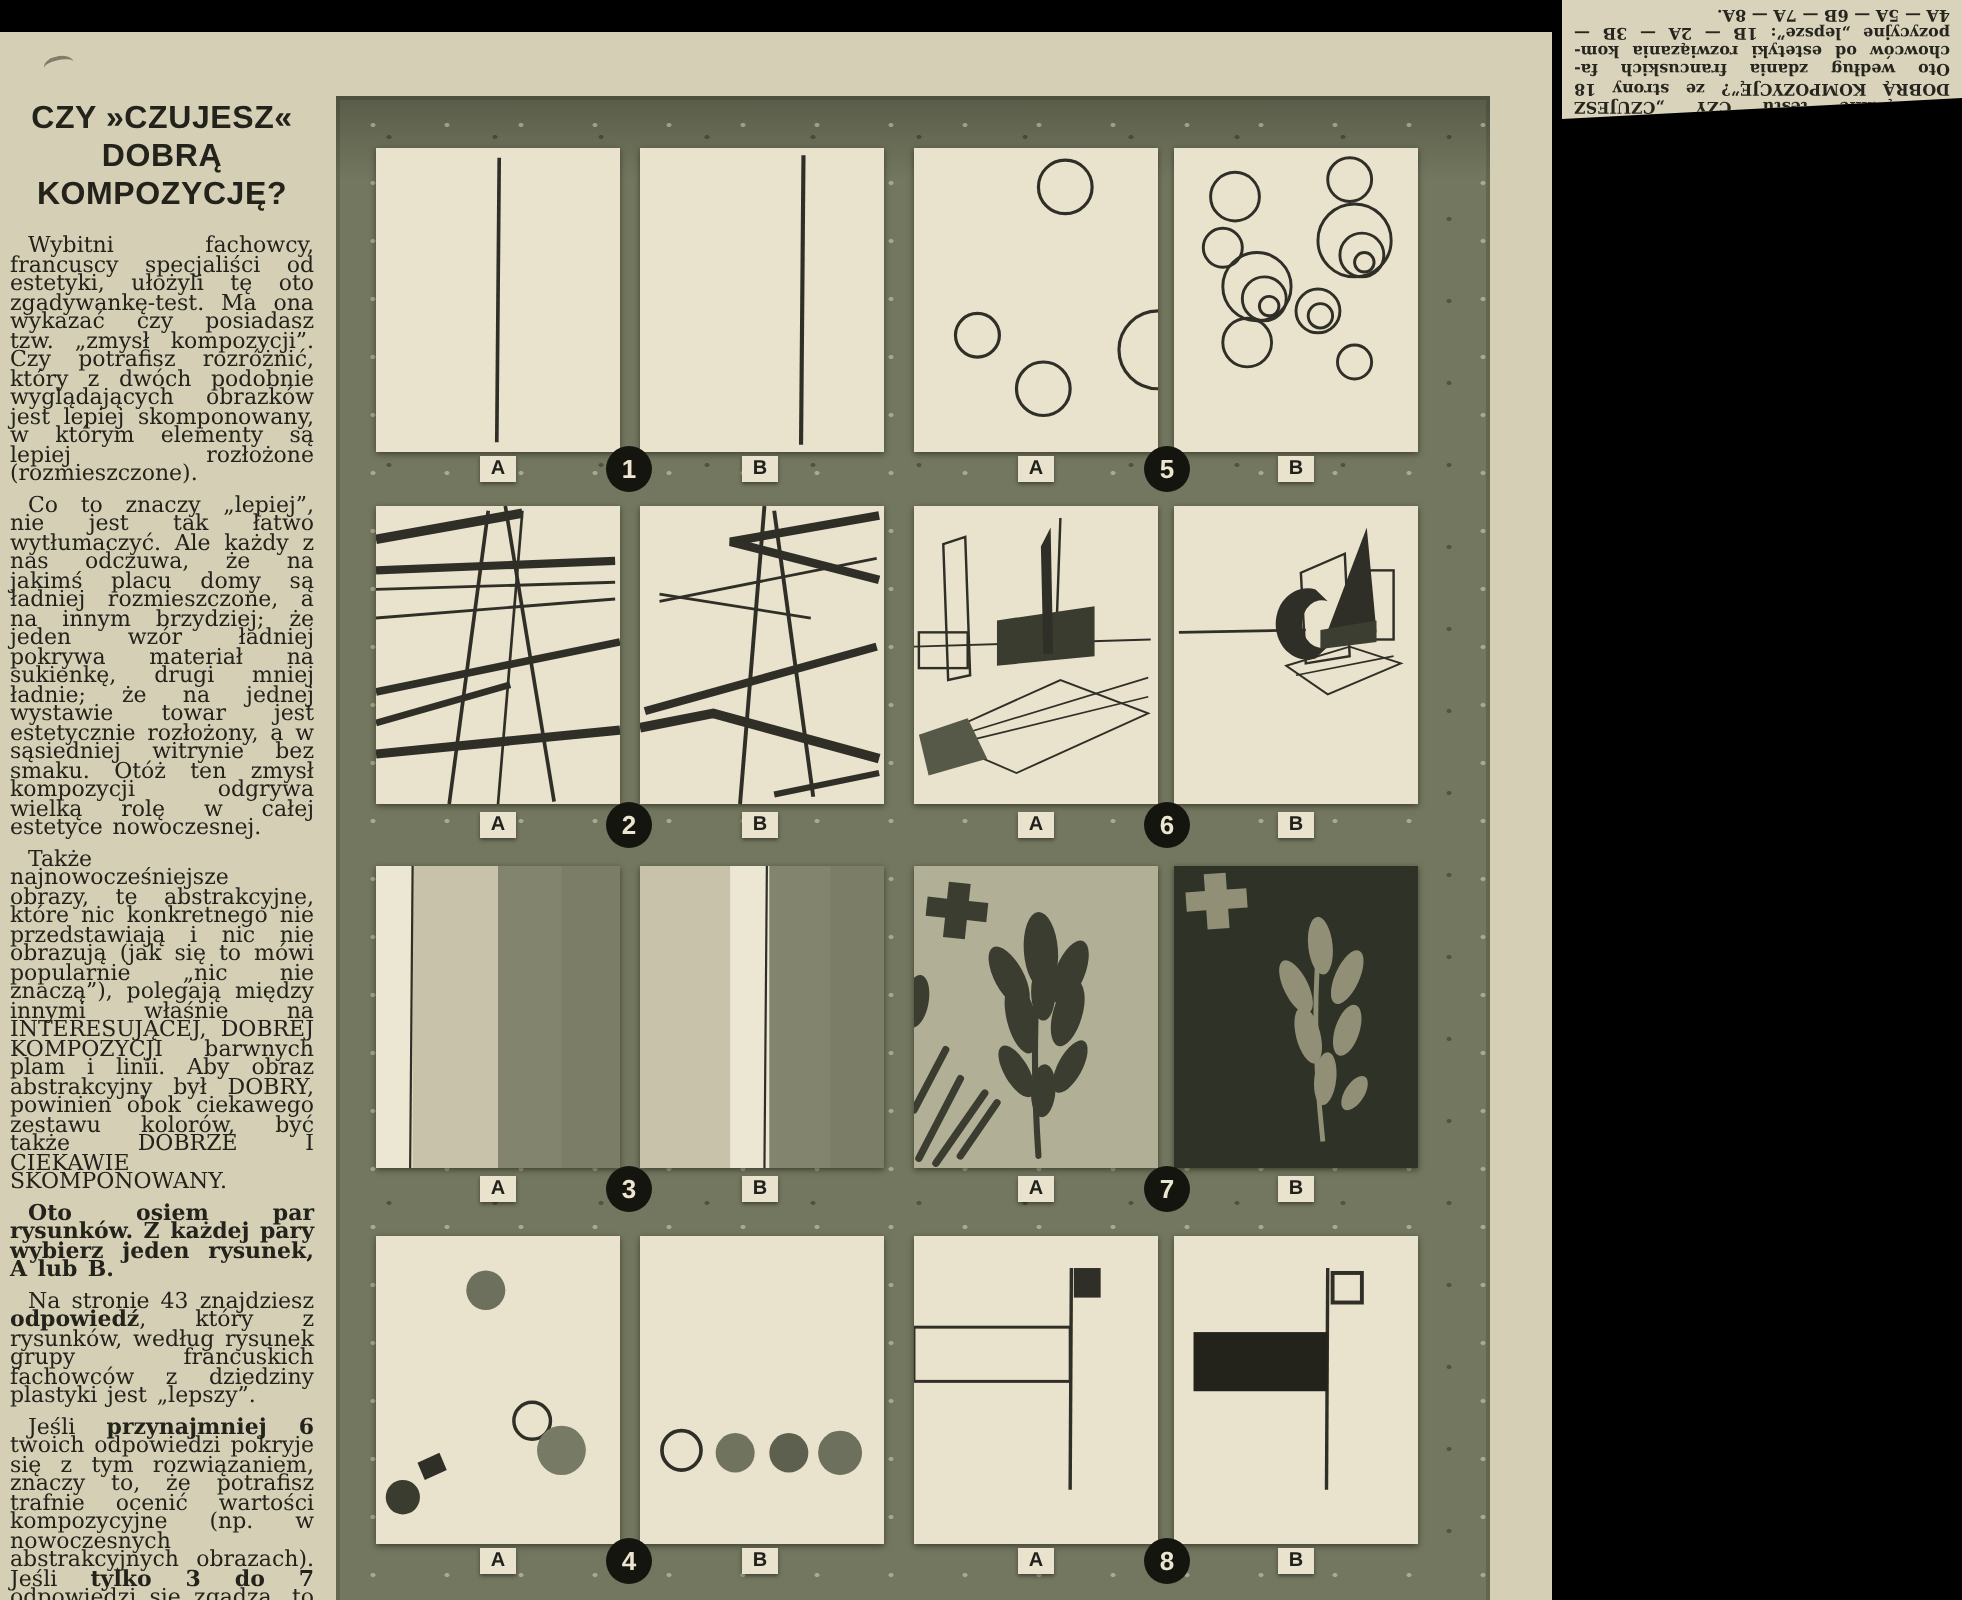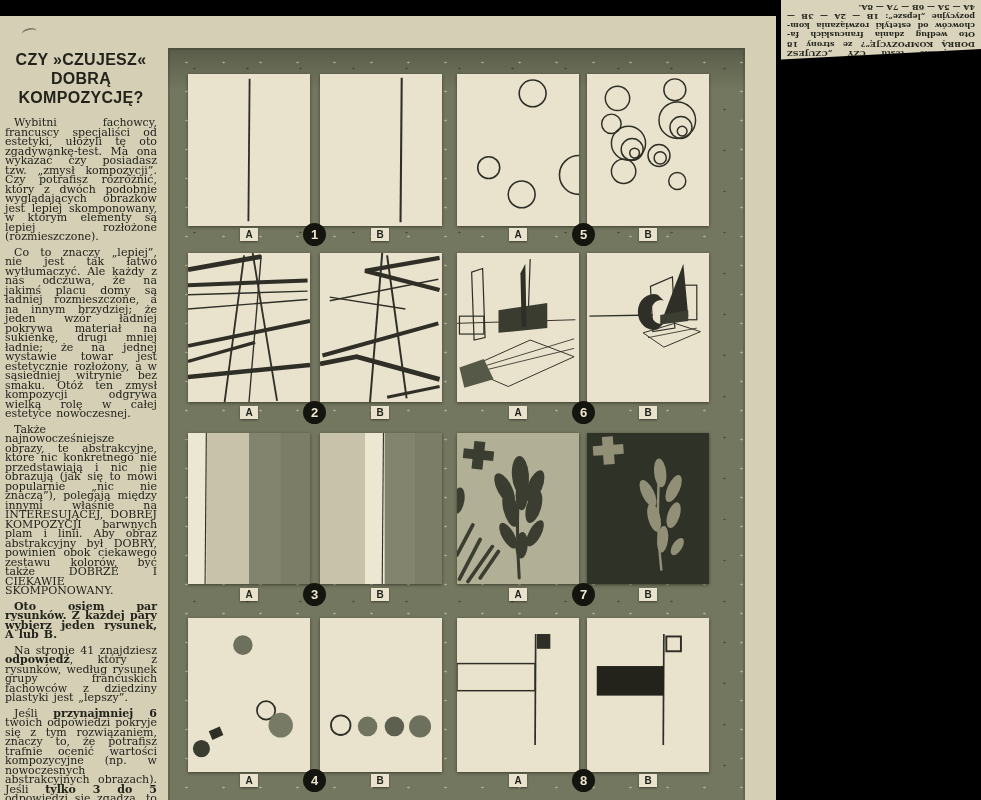--- a/index.html
+++ b/index.html
@@ -59,22 +59,22 @@
 
   <div class="page">
     <div class="scan-mark"></div>
 
     <div class="col">
       <h1 class="title">CZY »CZUJESZ« DOBRĄ KOMPOZYCJĘ?</h1>
       <p>Wybitni fachowcy, francuscy specjaliści od estetyki, ułożyli tę oto zgadywankę-test. Ma ona wykazać czy posiadasz tzw. „zmysł kompozycji”. Czy potrafisz rozróżnić, który z dwóch podobnie wyglądających obrazków jest lepiej skomponowany, w którym elementy są lepiej rozłożone (rozmieszczone).</p>
       <p>Co to znaczy „lepiej”, nie jest tak łatwo wytłumaczyć. Ale każdy z nas odczuwa, że na jakimś placu domy są ładniej rozmieszczone, a na innym brzydziej; że jeden wzór ładniej pokrywa materiał na sukienkę, drugi mniej ładnie; że na jednej wystawie towar jest estetycznie rozłożony, a w sąsiedniej witrynie bez smaku. Otóż ten zmysł kompozycji odgrywa wielką rolę w całej estetyce nowoczesnej.</p>
       <p>Także najnowocześniejsze obrazy, te abstrakcyjne, które nic konkretnego nie przedstawiają i nic nie obrazują (jak się to mówi popularnie „nic nie znaczą”), polegają między innymi właśnie na INTERESUJĄCEJ, DOBREJ KOMPOZYCJI barwnych plam i linii. Aby obraz abstrakcyjny był DOBRY, powinien obok ciekawego zestawu kolorów, być także DOBRZE I CIEKAWIE SKOMPONOWANY.</p>
       <p class="b">Oto osiem par rysunków. Z każdej pary wybierz jeden rysunek, A lub B.</p>
-      <p><span>Na stronie 41 znajdziesz </span><span class="b">odpowiedź</span><span>, który z rysunków, według rysunek grupy francuskich fachowców z dziedziny plastyki jest „lepszy”.</span></p>
-      <p><span>Jeśli </span><span class="b">przynajmniej 6</span><span> twoich odpowiedzi pokryje się z tym rozwiązaniem, znaczy to, że potrafisz trafnie ocenić wartości kompozycyjne (np. w nowoczesnych abstrakcyjnych obrazach). Jeśli </span><span class="b">tylko 3 do 5</span><span> odpowiedzi się zgadza, to znak, że smak twój nie jest jeszcze w tej brzydziej skrystalizowany.</span></p>
+      <p><span>Na stronie 43 znajdziesz </span><span class="b">odpowiedź</span><span>, który z rysunków, według rysunek grupy francuskich fachowców z dziedziny plastyki jest „lepszy”.</span></p>
+      <p><span>Jeśli </span><span class="b">przynajmniej 6</span><span> twoich odpowiedzi pokryje się z tym rozwiązaniem, znaczy to, że potrafisz trafnie ocenić wartości kompozycyjne (np. w nowoczesnych abstrakcyjnych obrazach). Jeśli </span><span class="b">tylko 3 do 7</span><span> odpowiedzi się zgadza, to znak, że smak twój nie jest jeszcze w tej brzydziej skrystalizowany.</span></p>
 
     </div>
 
     <div class="grid">
 
       <div class="panel c1 pr1">
         <svg viewBox="0 0 100 125" preserveAspectRatio="none">
           <line x1="50.5" y1="4" x2="49.5" y2="121" stroke="#2f2f27" stroke-width="1.5"></line>
         </svg>
       </div>

